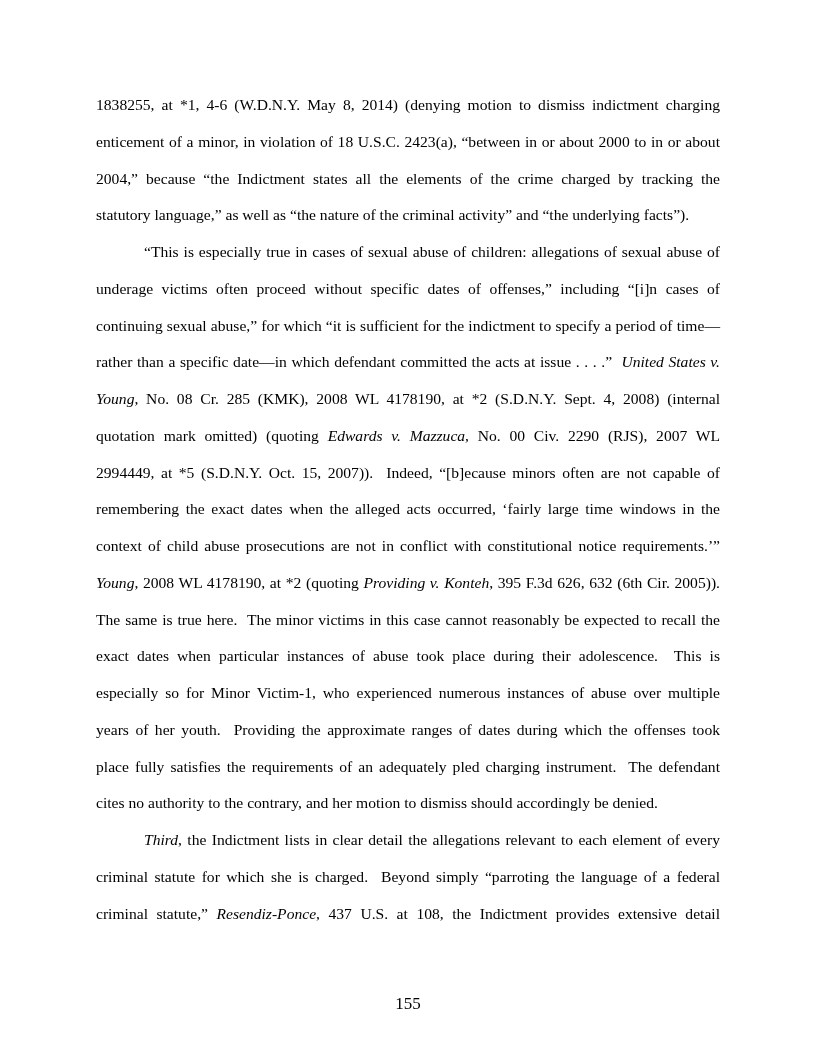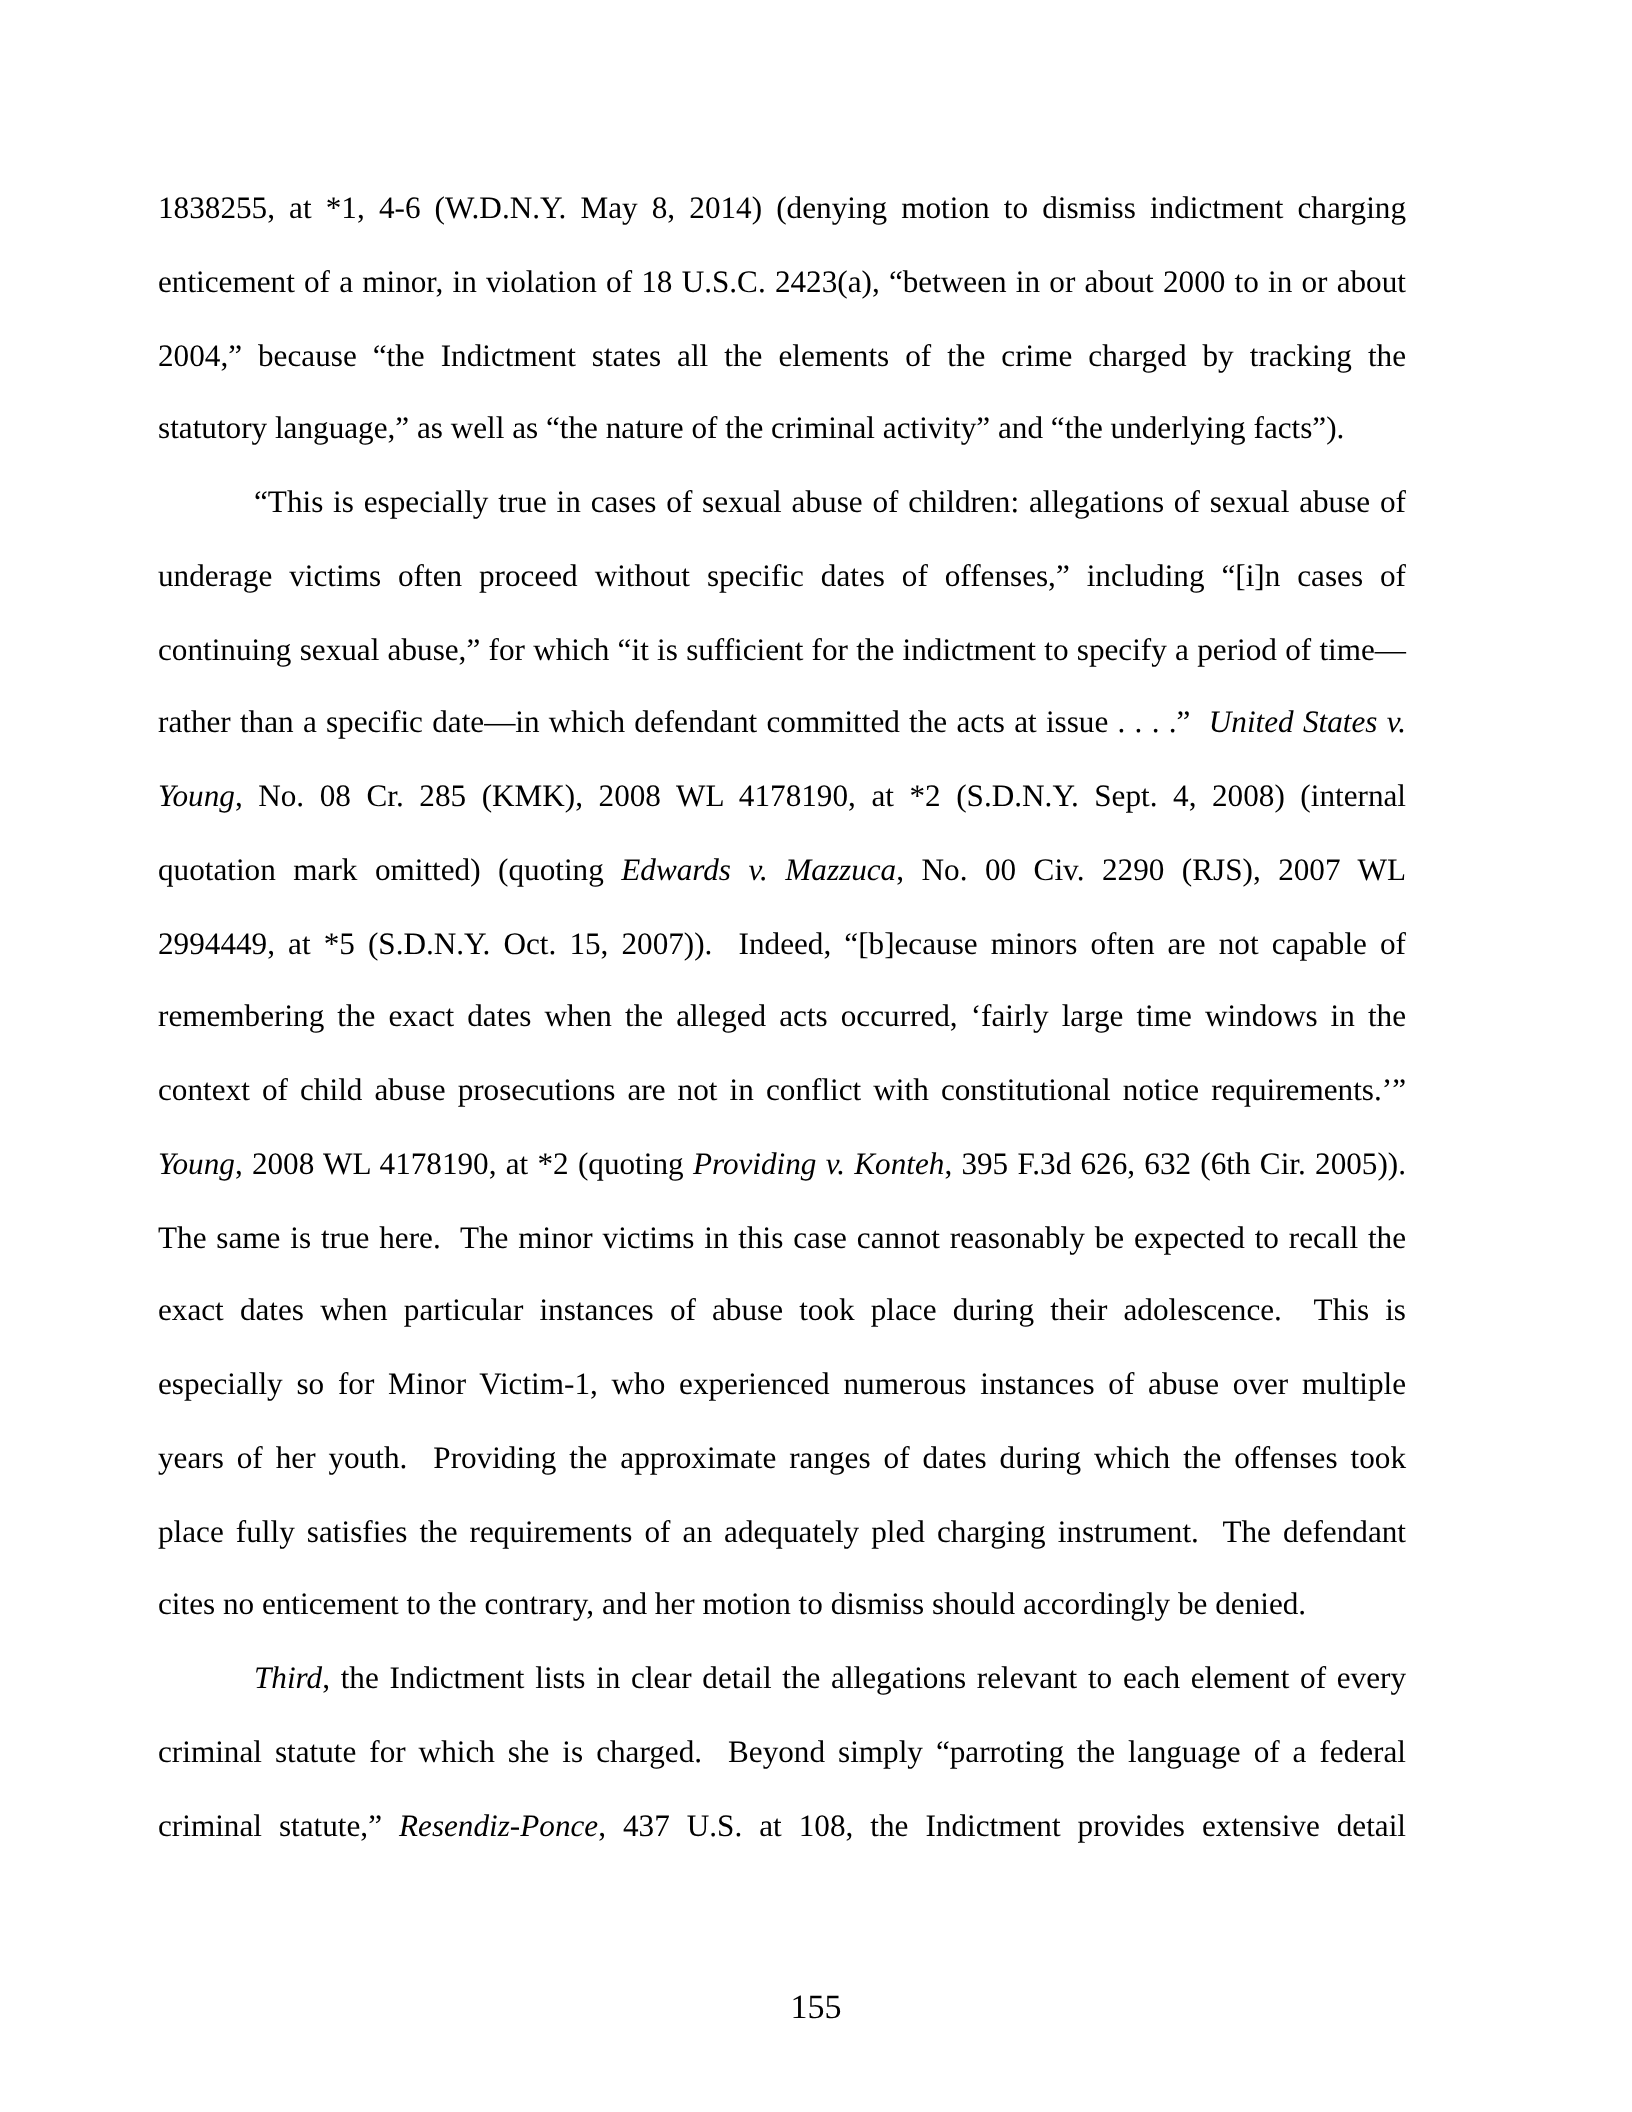--- a/index.html
+++ b/index.html
@@ -11,21 +11,21 @@
     position: relative;
     width: 816px;
     height: 1056px;
     background: #ffffff;
     font-family: "Liberation Serif", serif;
     color: #000000;
     overflow: hidden;
   }
   .body-text {
     position: absolute;
-    left: 79px;
+    left: 96px;
     top: 87px;
     width: 624px;
   }
   .line {
     font-size: 15.6px;
     line-height: 36.75px;
     height: 36.75px;
     text-align: justify;
     text-align-last: justify;
     overflow: visible;
@@ -68,19 +68,19 @@
       <div class="line"><span>quotation mark omitted) (quoting </span><span class="it">Edwards v. Mazzuca</span><span>, No. 00 Civ. 2290 (RJS), 2007 WL</span></div>
       <div class="line"><span>2994449, at *5 (S.D.N.Y. Oct. 15, 2007)).&nbsp; Indeed, “[b]ecause minors often are not capable of</span></div>
       <div class="line"><span>remembering the exact dates when the alleged acts occurred, ‘fairly large time windows in the</span></div>
       <div class="line"><span>context of child abuse prosecutions are not in conflict with constitutional notice requirements.’”</span></div>
       <div class="line"><span class="it">Young</span><span>, 2008 WL 4178190, at *2 (quoting </span><span class="it">Providing v. Konteh</span><span>, 395 F.3d 626, 632 (6th Cir. 2005)).</span></div>
       <div class="line"><span>The same is true here.&nbsp; The minor victims in this case cannot reasonably be expected to recall the</span></div>
       <div class="line"><span>exact dates when particular instances of abuse took place during their adolescence.&nbsp; This is</span></div>
       <div class="line"><span>especially so for Minor Victim-1, who experienced numerous instances of abuse over multiple</span></div>
       <div class="line"><span>years of her youth.&nbsp; Providing the approximate ranges of dates during which the offenses took</span></div>
       <div class="line"><span>place fully satisfies the requirements of an adequately pled charging instrument.&nbsp; The defendant</span></div>
-      <div class="line last"><span>cites no enticement to the contrary, and her motion to dismiss should accordingly be denied.</span></div>
+      <div class="line last"><span>cites no authority to the contrary, and her motion to dismiss should accordingly be denied.</span></div>
       <div class="line"><span class="tab"></span><span class="it">Third</span><span>, the Indictment lists in clear detail the allegations relevant to each element of every</span></div>
       <div class="line"><span>criminal statute for which she is charged.&nbsp; Beyond simply “parroting the language of a federal</span></div>
       <div class="line"><span>criminal statute,” </span><span class="it">Resendiz-Ponce</span><span>, 437 U.S. at 108, the Indictment provides extensive detail</span></div>
     </div>
   <div class="page-number">155</div>
 </div>
 
 </body></html>

